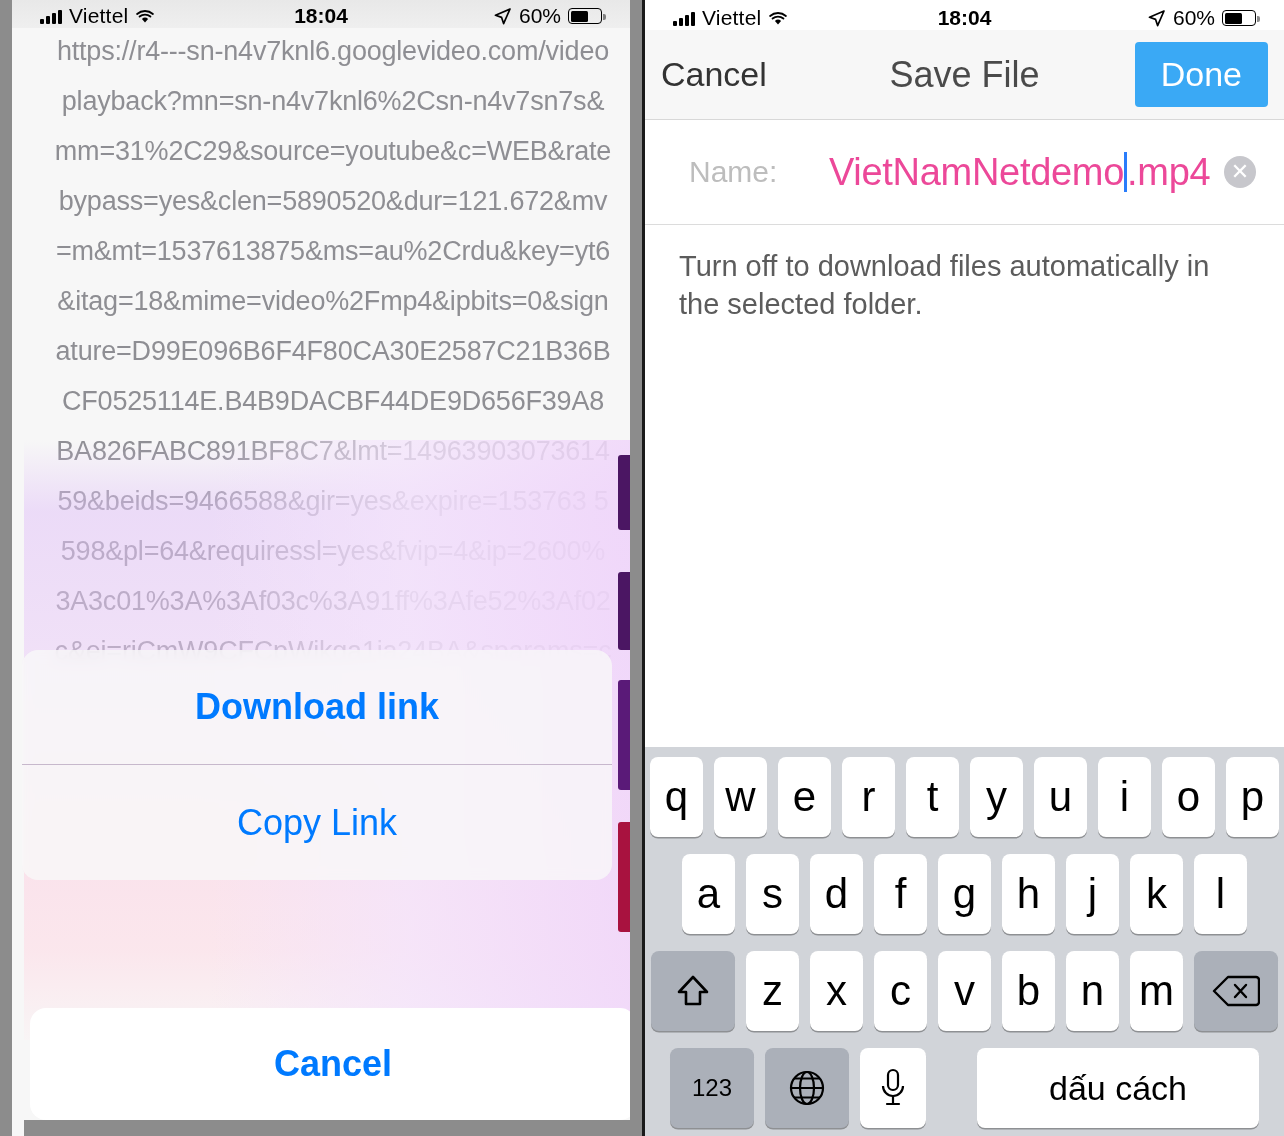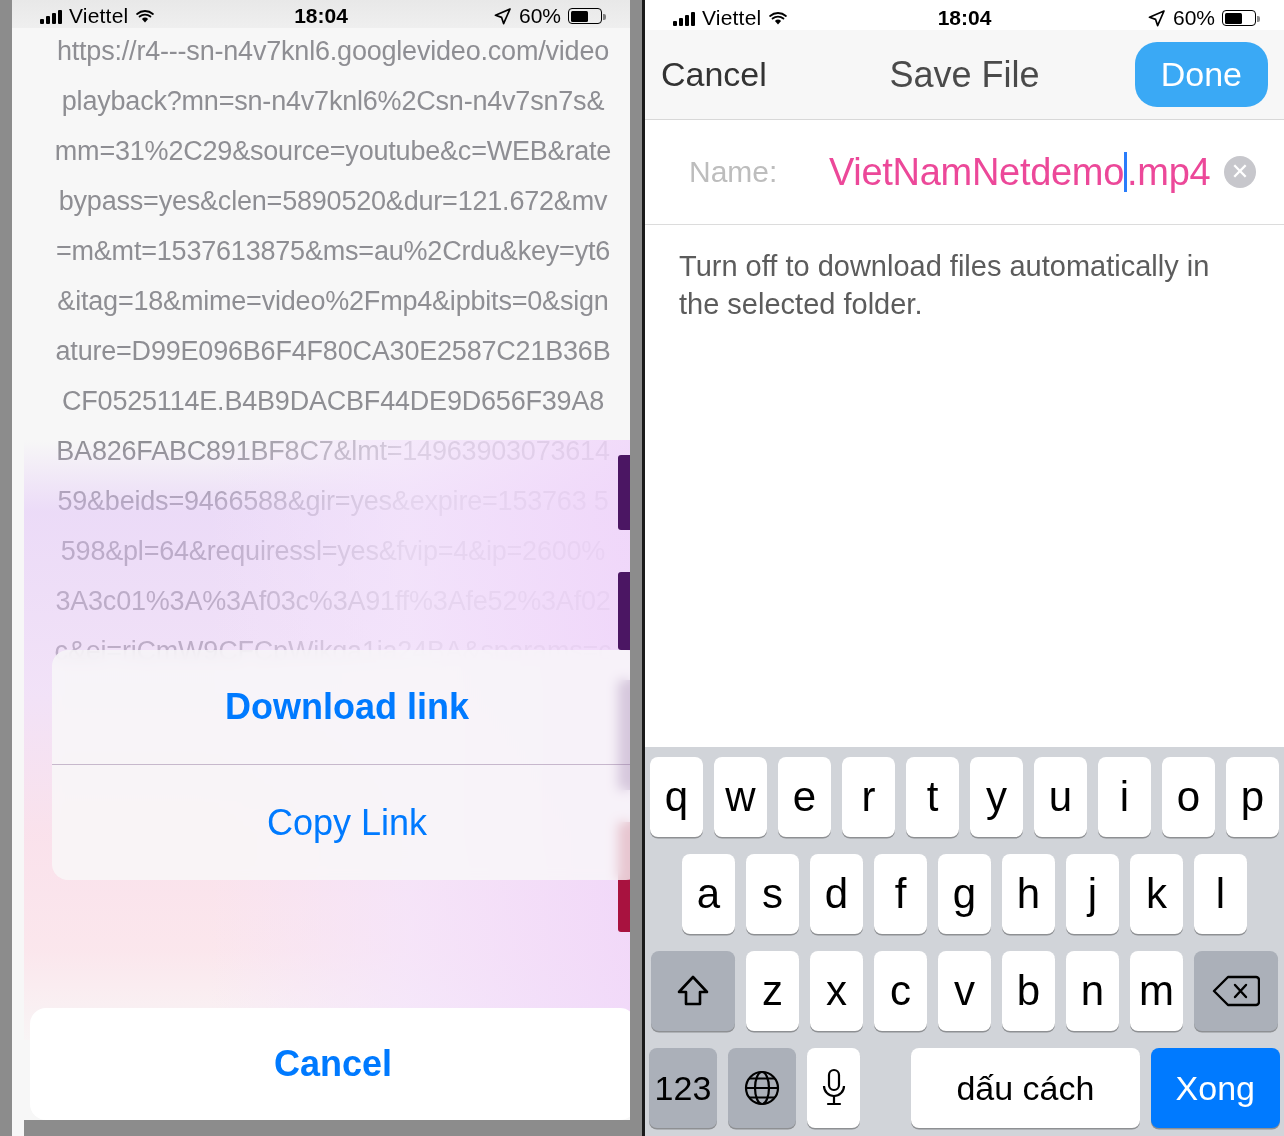--- a/index.html
+++ b/index.html
@@ -78,21 +78,21 @@
       linear-gradient(to right, rgba(255,255,255,0) 0%, rgba(255,255,255,0) 30%, rgba(244,228,252,0.75) 62%, rgba(240,214,250,0.88) 100%),
       linear-gradient(to bottom, rgba(230,200,250,0.0) 0%, rgba(226,196,248,0.55) 12%, rgba(236,205,248,0.5) 42%, rgba(252,208,226,0.55) 66%, rgba(255,214,226,0.5) 85%, rgba(255,236,240,0.2) 100%);
     mix-blend-mode: normal;
   }
   
   .side-bars { position: absolute; right: 0px; top: 0; width: 12px; height: 1136px; z-index: 7; }
   .side-bars i { position: absolute; right: 0; width: 12px; border-radius: 3px 0 0 3px; display:block;}
 
   .sheet {
     position: absolute;
-    left: 40px; top: 650px; width: 590px;
+    left: 10px; top: 650px; width: 590px;
     background: rgba(249,249,249,0.78);
     border-radius: 16px;
     overflow: hidden;
     z-index: 12;
     backdrop-filter: blur(6px);
   }
   .sheet-item {
     height: 115px;
     display: flex; align-items: center; justify-content: center;
     font-size: 36px;
@@ -137,21 +137,21 @@
   .nav-title {
     position: absolute; left:0; right:0; text-align:center;
     font-size: 36px; color: #4a4a4a;
   }
   .nav-done {
     margin-left: auto;
     background: #3aa9f5;
     color: #fff;
     font-size: 34px;
     padding: 13px 26px;
-    border-radius: 22px;
+    border-radius: 4px;
     z-index: 2;
   }
   .form-row {
     display: flex; align-items: center;
     border-bottom: 1px solid #dcdcdc;
     background: #fff;
     padding: 0 28px 0 34px;
   }
   .row-name { height: 105px; padding-left: 44px; }
   .row-save { height: 100px; background:#f7f7f7; }
@@ -202,21 +202,21 @@
     color: #000;
     display: flex; align-items: center; justify-content: center;
     width: 53px; height: 80px;
   }
   .krow.r1 .key { width: 53px; }
   .krow.r2 { padding: 0 30px; }
   .krow.r3 { padding: 0 0px; }
   .key.wide { width: 84px; background: #abb0b9; }
   .key.fn { background: #abb0b9; }
   .key.space { width: 282px; font-size: 34px; margin-left: 40px; }
-  .key.num { width: 84px; font-size: 34px; }
+  .key.num { width: 84px; font-size: 24px; }
   .key.xong { width: 160px; background: #007aff; color: #fff; font-size: 34px; box-shadow:0 1.5px 0 rgba(0,0,0,.32); }
   .key.mic { width: 66px; }
   .key svg { display:block; }
 </style>
 </head>
 <body>
 
 <div class="screens">
 
   <div class="phone-left">
@@ -381,18 +381,17 @@
             </svg>
         </div>
         <div class="key mic">
           <svg width="36" height="44" viewBox="0 0 36 44">
               <rect x="13" y="4" width="10" height="20" rx="5" fill="none" stroke="#000" stroke-width="2.2"></rect>
               <path d="M8 20 a10 10 0 0 0 20 0" fill="none" stroke="#000" stroke-width="2.2"></path>
               <path d="M18 30 V38 M12 38 H24" stroke="#000" stroke-width="2.2" stroke-linecap="round"></path>
             </svg>
         </div>
         <div class="key space">dấu cách</div>
-        <div class="key xong">Xong</div>
       </div>
     </div>
 
   </div>
 </div>
 
 </body></html>

